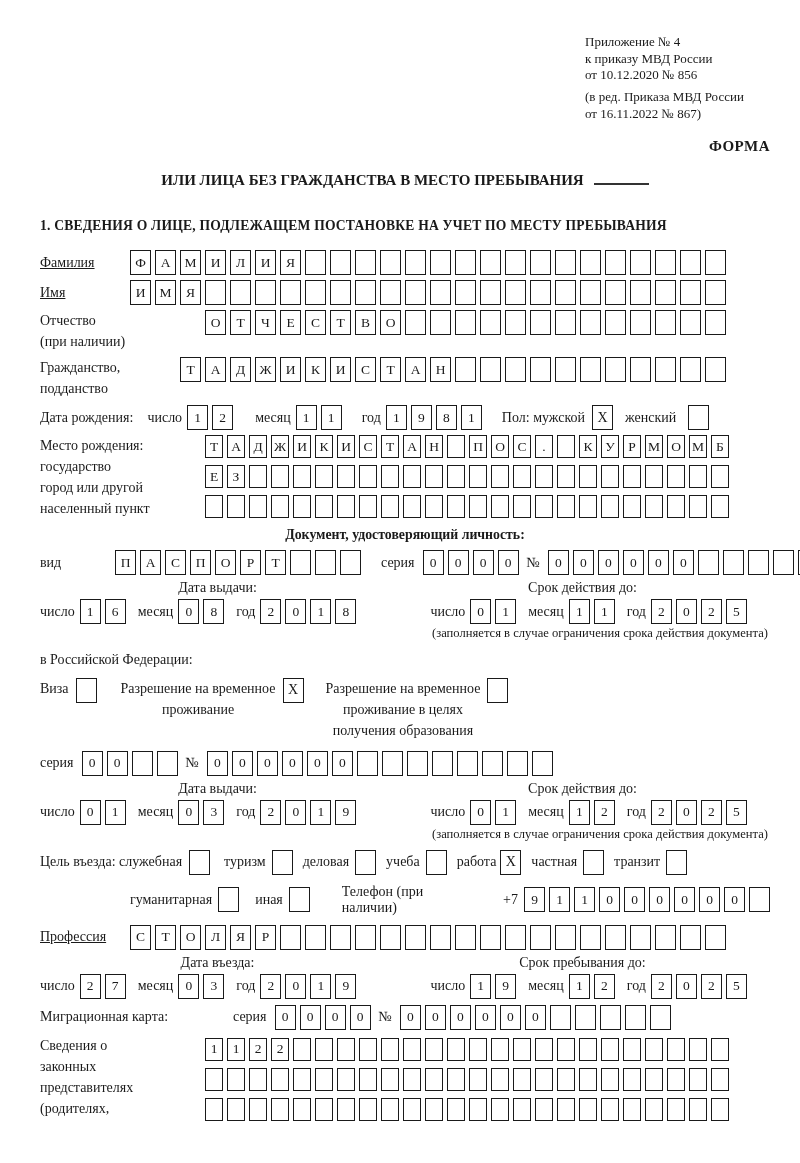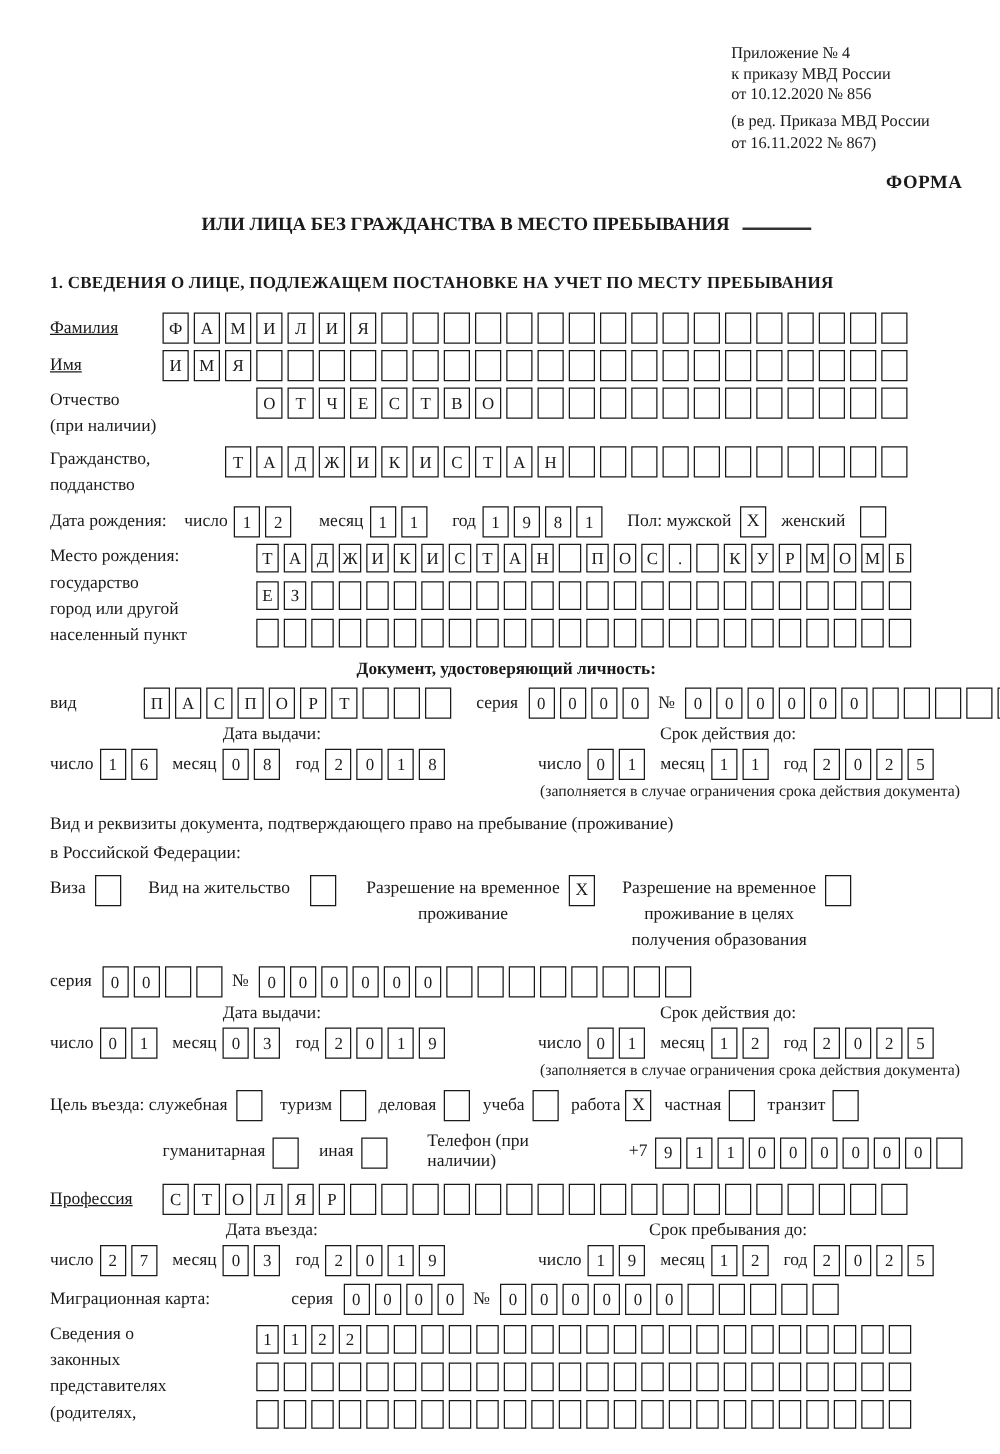--- a/index.html
+++ b/index.html
@@ -416,32 +416,27 @@
           <span class="cell">2</span>
           <span class="cell">0</span>
           <span class="cell">2</span>
           <span class="cell">5</span>
         </span>
     </span>
   </div>
   <div class="note">(заполняется в случае ограничения срока действия документа)</div>
 
   <div class="intro">
-    <div>Вид и реквизиты документа, подтверждающего право на пребывание (проживание)</div>
     <div>в Российской Федерации:</div>
   </div>
 
   <div class="permits">
     <span class="permit-item">
       <span class="ptext">Виза</span>
       <span class="checkbox"></span>
-    </span>
-    <span class="permit-item" style="margin-left:8px;">
-      <span class="ptext">Вид на жительство</span>
-      <span class="checkbox" style="margin-left:16px;"></span>
     </span>
     <span class="permit-item" style="margin-left:10px;">
       <span class="ptext">
         <div>Разрешение на временное</div>
         <div>проживание</div>
       </span>
       <span class="checkbox">X</span>
     </span>
     <span class="permit-item" style="margin-left:8px;margin-right:0;">
       <span class="ptext">

